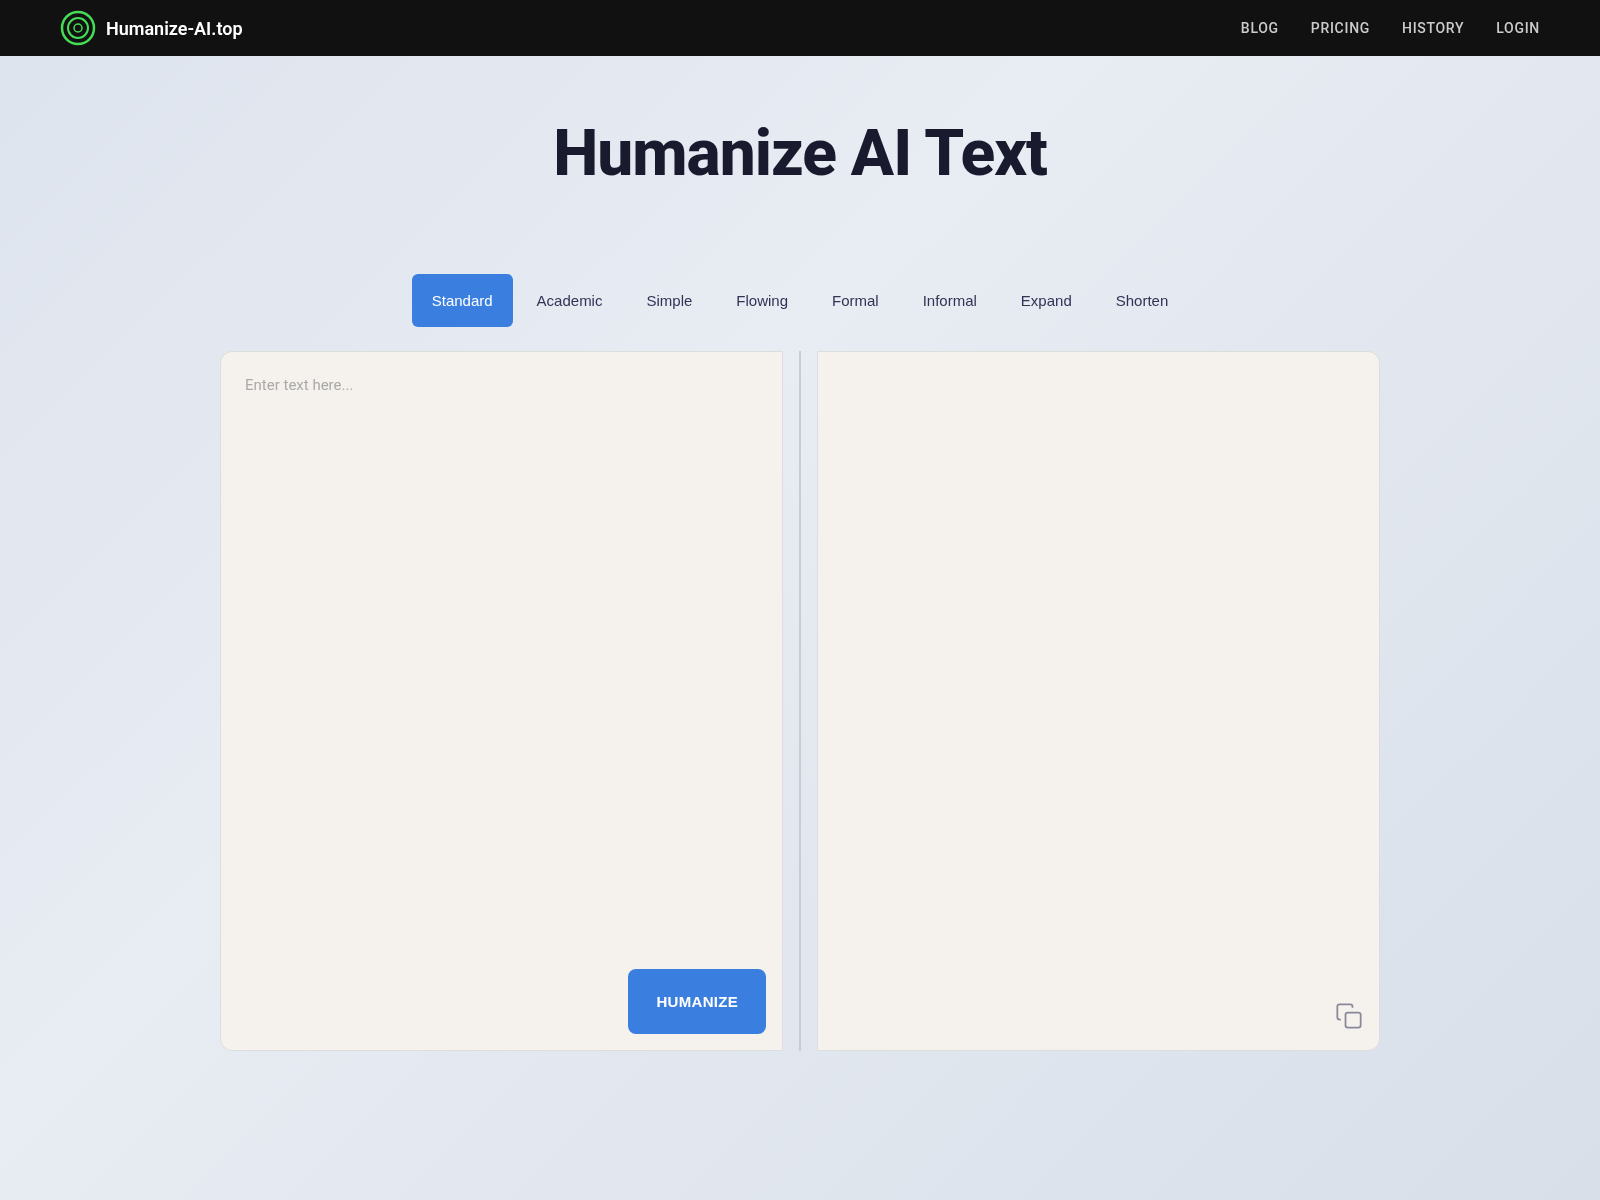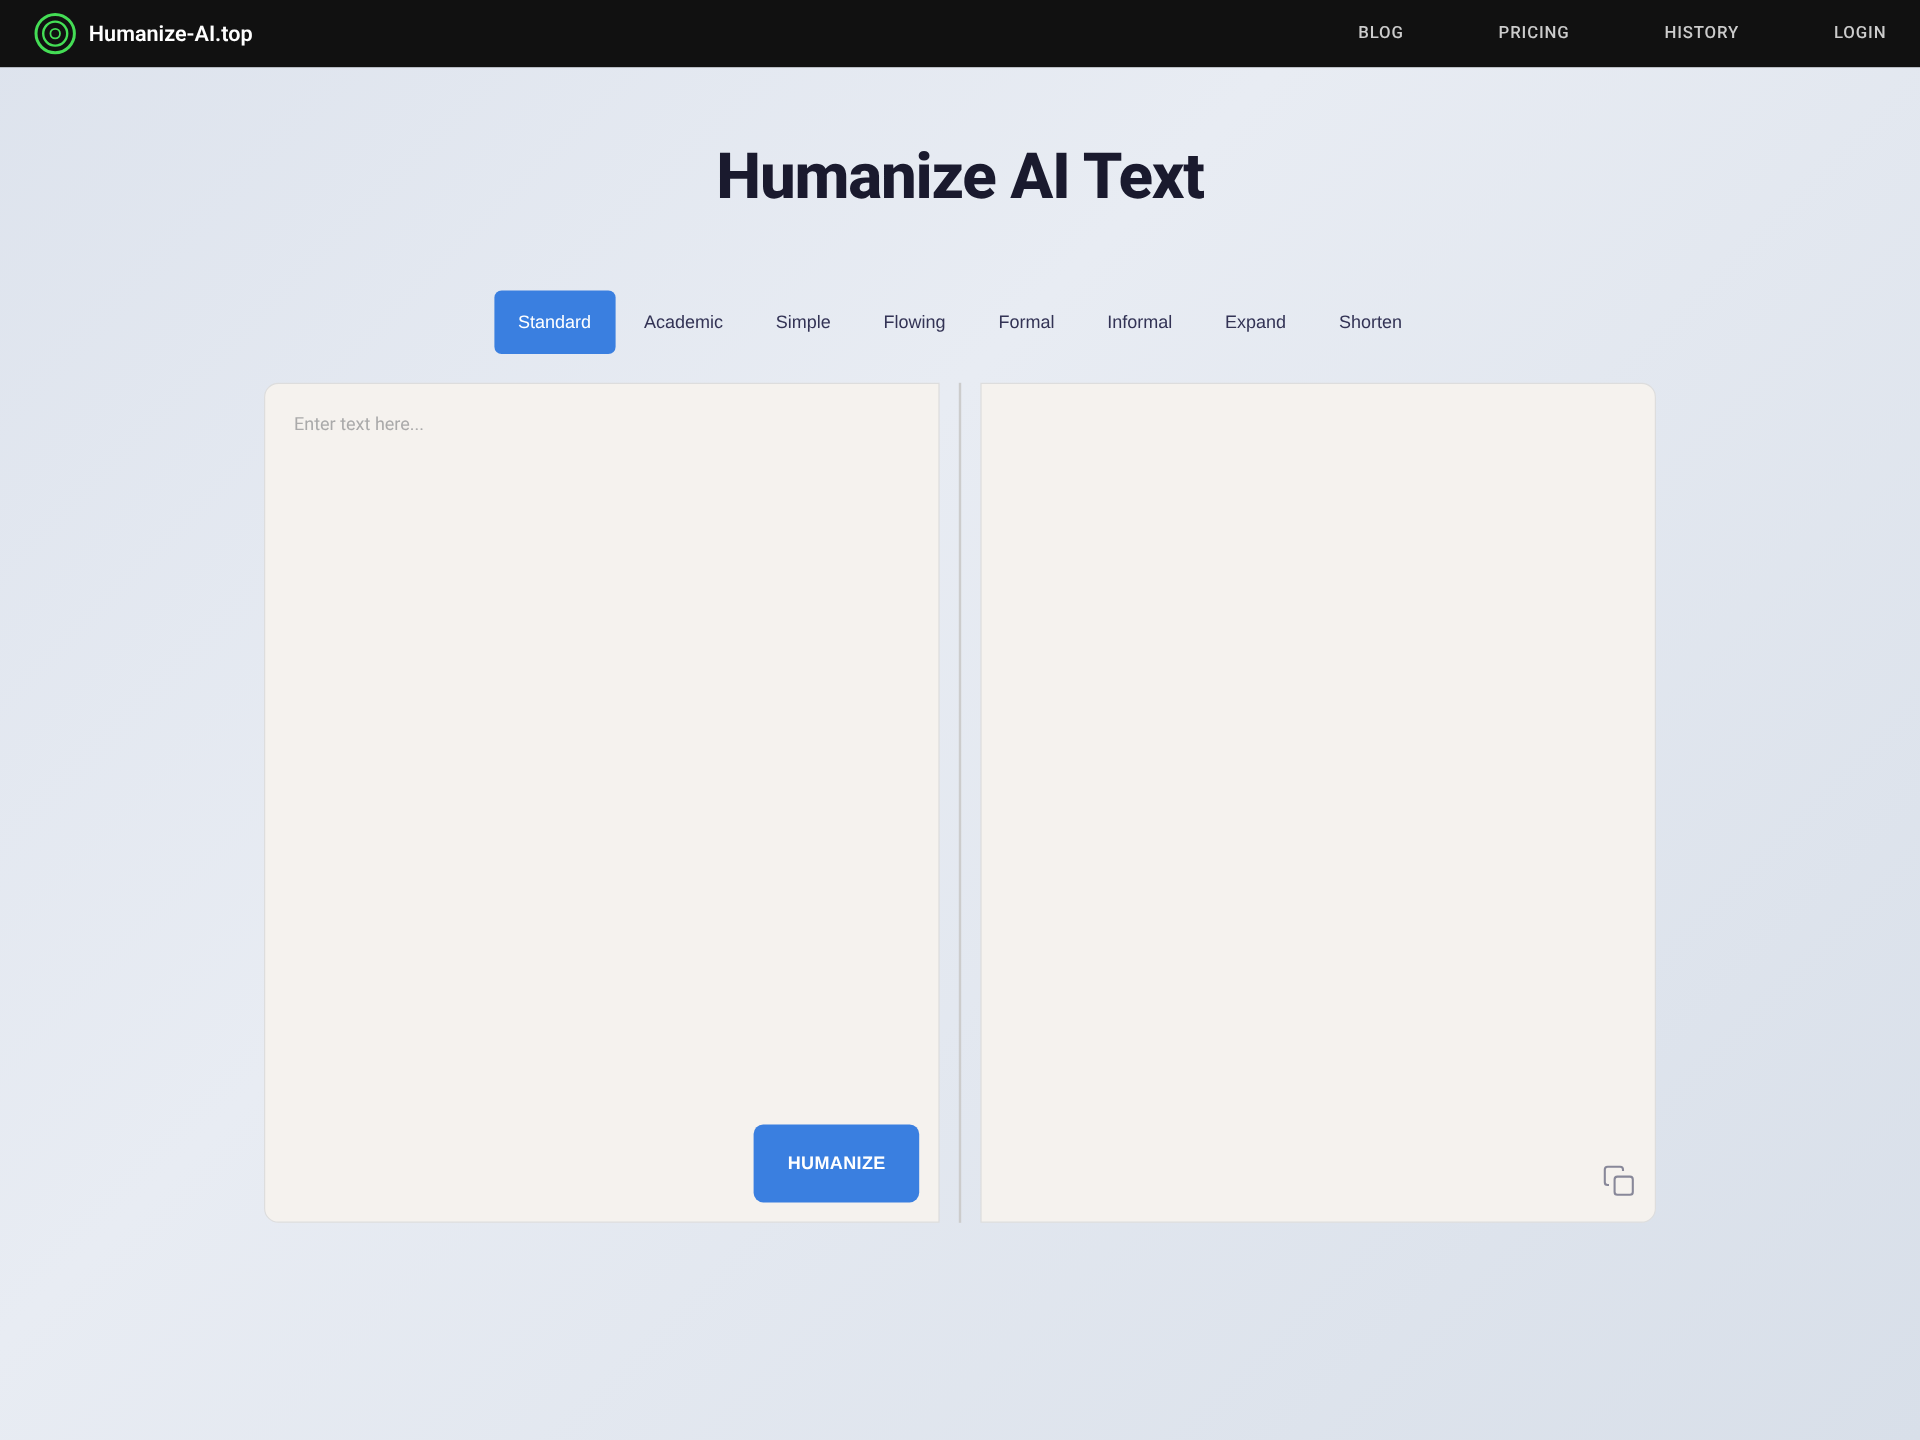--- a/index.html
+++ b/index.html
@@ -15,21 +15,21 @@
       width: 1600px;
     }
 
     
     .navbar {
       background-color: #111111;
       height: 56px;
       display: flex;
       align-items: center;
       justify-content: space-between;
-      padding: 0 28px;
+      padding: 0 60px;
     }
 
     .navbar-brand {
       display: flex;
       align-items: center;
       gap: 10px;
     }
 
     .brand-logo {
       width: 36px;
@@ -48,34 +48,33 @@
       gap: 32px;
     }
 
     .nav-link {
       color: #cccccc;
       font-size: 14px;
       font-weight: 500;
       letter-spacing: 0.05em;
       cursor: pointer;
       text-decoration: none;
-      margin-left: 47px;
     }
 
     
     .hero {
       text-align: center;
       padding: 60px 20px 40px;
     }
 
     .hero-title {
-      font-size: 53px;
+      font-size: 64px;
       font-weight: 800;
       color: #1a1a2e;
-      margin-bottom: 4px;
+      margin-bottom: 23px;
       letter-spacing: -1px;
     }
 
     .hero-subtitle {
       font-size: 18px;
       color: #555577;
       max-width: 800px;
       margin: 0 auto;
       line-height: 1.6;
     }

